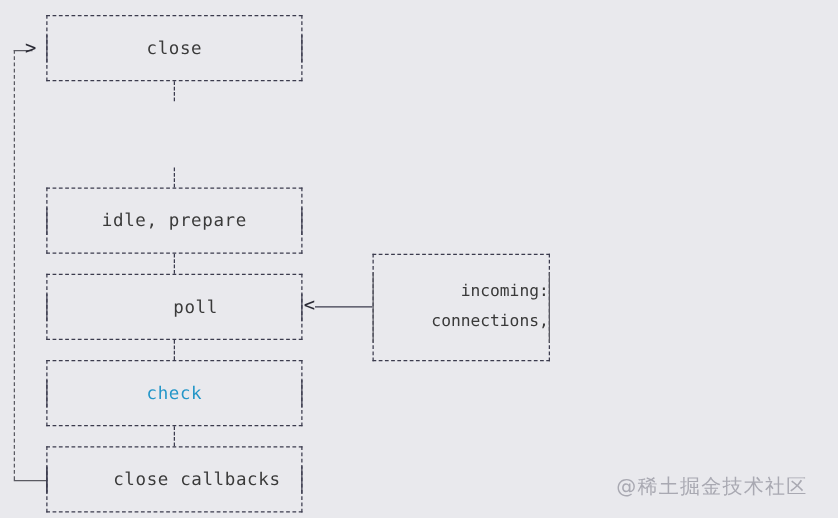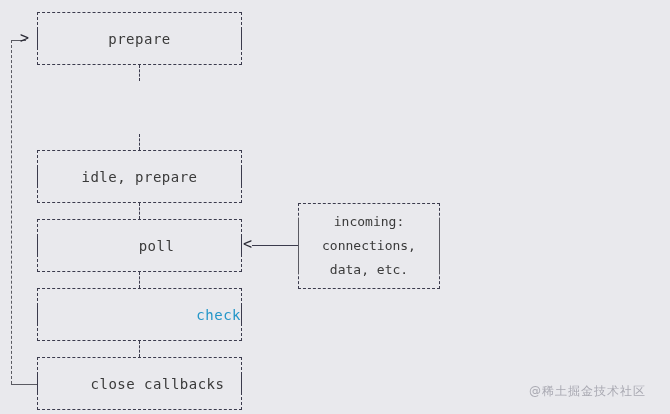--- a/index.html
+++ b/index.html
@@ -108,21 +108,21 @@
   .incoming-box {
     position: absolute;
     left: 298px;
     top: 203px;
     width: 142px;
     height: 86px;
     box-sizing: border-box;
     border: 1px dashed #3b3b4d;
     display: flex;
     flex-direction: column;
-    align-items: center;
+    align-items: flex-end;
     justify-content: center;
     gap: 2px;
   }
   .incoming-box .side {
     position: absolute;
     top: 50%;
     transform: translateY(-50%);
     width: 1px;
     height: 56px;
     background: #5a5a62;
@@ -153,79 +153,78 @@
     line-height: 1;
     color: #2a2a35;
   }
 
   
   .watermark {
     position: absolute;
     right: 24px;
     bottom: 14px;
     font-family: "DejaVu Sans", "Liberation Sans", sans-serif;
-    font-size: 12px;
+    font-size: 16px;
     color: #a9a9b2;
     letter-spacing: 1px;
     user-select: none;
   }
 </style>
 </head>
 <body>
 
 <div id="canvas">
 
   <div class="loop-top"></div>
   <div class="loop-line"></div>
   <div class="loop-bottom"></div>
   <div class="arrow-right">&gt;</div>
   <div class="tick" style="left:37px; top:374px;"></div>
 
   <div class="phase-box" style="top:12px;">
     <span class="side left"></span>
     <span class="side right"></span>
-    <span class="phase-label">prepare</span>
+    <span class="phase-label">close</span>
   </div>
   <div class="connector" style="top:65px;"></div>
 
   <div class="connector" style="top:134px;"></div>
 
   <div class="phase-box" style="top:150px;">
     <span class="side left"></span>
     <span class="side right"></span>
     <span class="phase-label">idle, prepare</span>
   </div>
   <div class="connector" style="top:203px;"></div>
 
   <div class="phase-box" style="top:219px;padding-left:34px;">
     <span class="side left"></span>
     <span class="side right"></span>
     <span class="phase-label">poll</span>
   </div>
   <div class="connector" style="top:272px;"></div>
 
-  <div class="phase-box" style="top:288px;justify-content:flex-end;">
+  <div class="phase-box" style="top:288px;">
     <span class="side left"></span>
     <span class="side right"></span>
     <span class="phase-label accent">check</span>
   </div>
   <div class="connector" style="top:341px;"></div>
 
   <div class="phase-box" style="top:357px;padding-left:36px;">
     <span class="side left"></span>
     <span class="side right"></span>
     <span class="phase-label">close callbacks</span>
   </div>
 
   <div class="in-arrow-line"></div>
   <div class="in-arrow-head">&lt;</div>
 
   <div class="incoming-box">
     <span class="side left"></span>
     <span class="side right"></span>
     <span class="incoming-line">incoming:</span>
     <span class="incoming-line">connections,</span>
-    <span class="incoming-line">data, etc.</span>
   </div>
 
   <div class="watermark">@稀土掘金技术社区</div>
 
 </div>
 
 </body></html>

